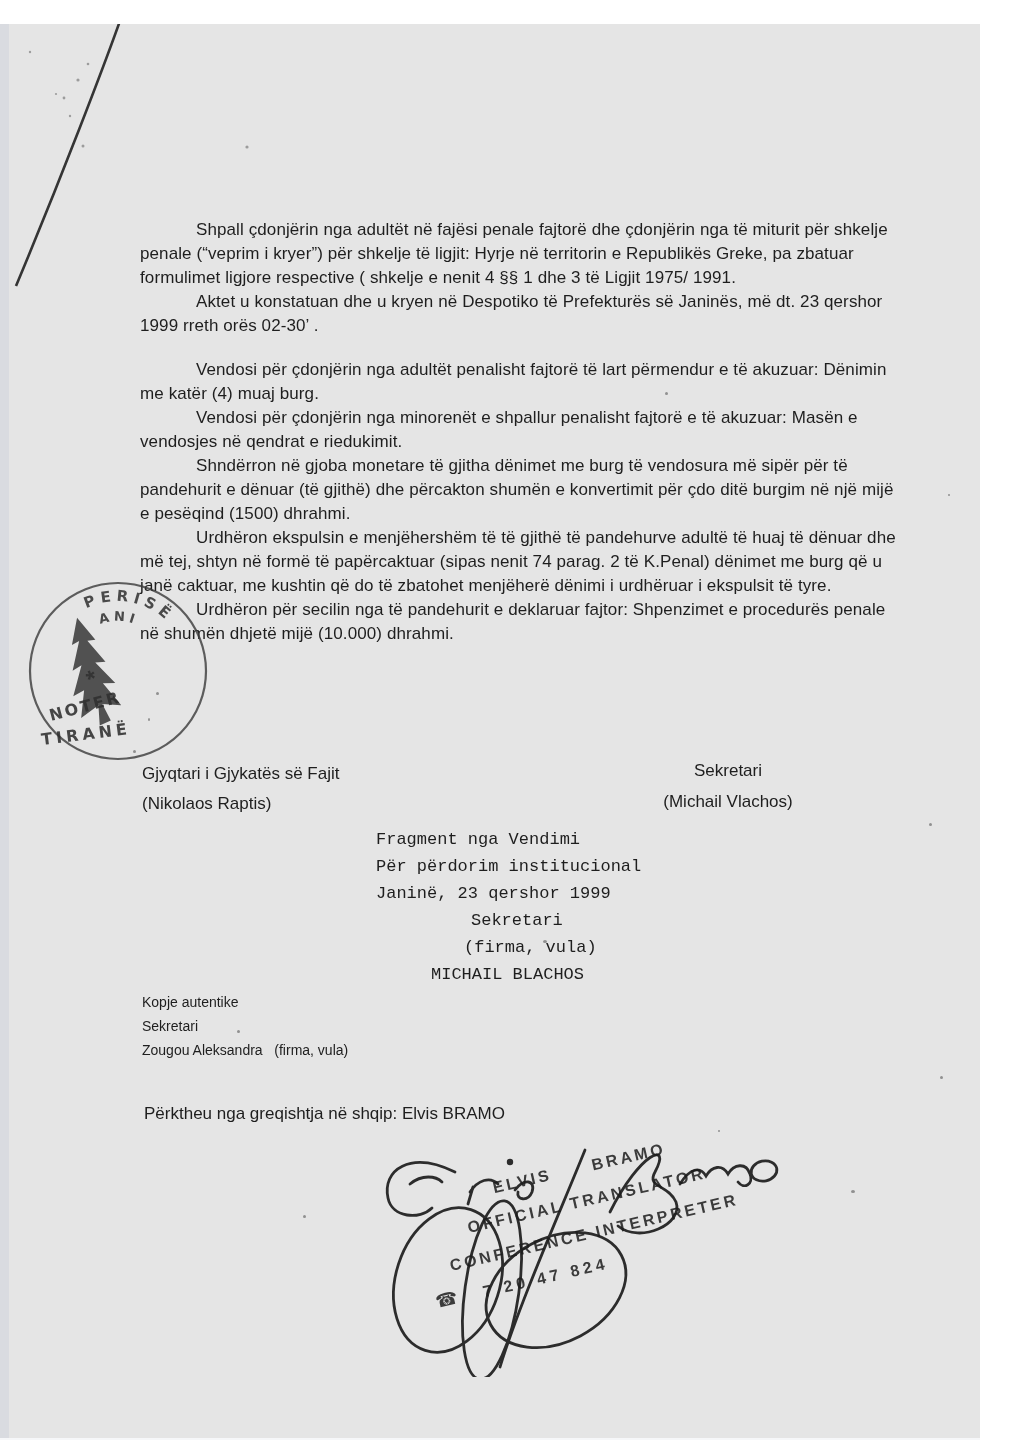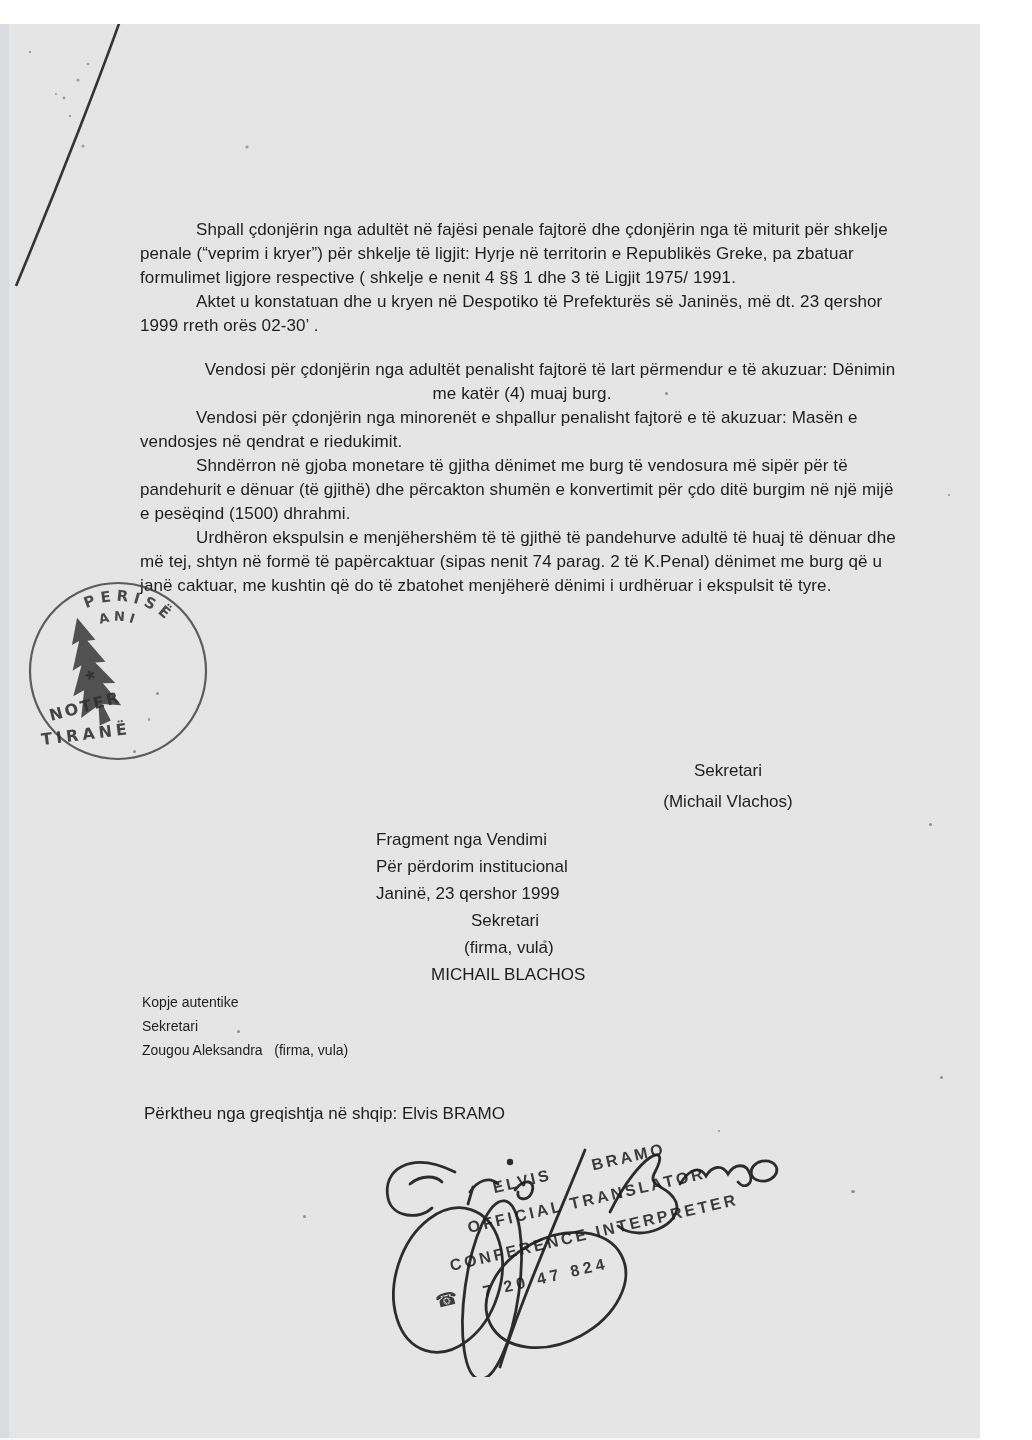--- a/index.html
+++ b/index.html
@@ -15,27 +15,27 @@
   .edge-left{position:absolute;left:0;top:0;width:9px;height:1440px;background:#d9dbe0;}
   .edge-bottom-soft{position:absolute;left:0;bottom:16px;width:1032px;height:10px;background:#f6f7f9;}
   .edge-bottom{position:absolute;left:0;bottom:0;width:1032px;height:16px;background:#e3e5eb;}
 
   .doc-body{
     position:absolute;left:140px;top:194px;width:764px;
     font-size:17px;line-height:24px;text-align:left;
     letter-spacing:0.1px;
   }
   .doc-body p{margin:0;text-indent:56px;}
-  .doc-body p.gap-sm{margin-top:20px;text-align:center;}
+  .doc-body p.gap-sm{margin-top:20px;}
   .doc-body p.gap-md{margin-top:22px;}
 
   .sig-left{position:absolute;left:142px;top:735px;font-size:17px;line-height:30px;}
   .sig-right{position:absolute;left:608px;top:731px;width:240px;text-align:center;font-size:17px;line-height:31px;}
 
-  .fragment-block{position:absolute;left:376px;top:802px;font-size:17px;line-height:27px;}
+  .fragment-block{position:absolute;left:376px;top:802px;font-size:17px;line-height:27px;font-family:Liberation Mono, monospace;}
   .fragment-block div{white-space:nowrap;}
 
   .copy-block{position:absolute;left:142px;top:966px;font-size:14px;line-height:24px;}
   .translator-line{position:absolute;left:144px;top:1080px;font-size:17px;}
 
   .tr-stamp{
     position:absolute;left:402px;top:1168px;width:356px;
     transform:rotate(-13deg);transform-origin:0 0;
     font-size:16px;font-weight:bold;color:#2d2d2d;
     text-align:center;line-height:33px;letter-spacing:3px;
@@ -74,22 +74,27 @@
     </g>
   </svg>
 
   <div class="doc-body">
     <p>Shpall çdonjërin nga adultët në fajësi penale fajtorë dhe çdonjërin nga të miturit për shkelje penale (“veprim i kryer”) për shkelje të ligjit: Hyrje në territorin e Republikës Greke, pa zbatuar formulimet ligjore respective ( shkelje e nenit 4 §§ 1 dhe 3 të Ligjit 1975/ 1991.</p>
     <p>Aktet u konstatuan dhe u kryen në Despotiko të Prefekturës së Janinës, më dt. 23 qershor 1999 rreth orës 02-30’ .</p>
     <p class="gap-sm">Vendosi për çdonjërin nga adultët penalisht fajtorë të lart përmendur e të akuzuar: Dënimin me katër (4) muaj burg.</p>
     <p>Vendosi për çdonjërin nga minorenët e shpallur penalisht fajtorë e të akuzuar: Masën e vendosjes në qendrat e riedukimit.</p>
     <p>Shndërron në gjoba monetare të gjitha dënimet me burg të vendosura më sipër për të pandehurit e dënuar (të gjithë) dhe përcakton shumën e konvertimit për çdo ditë burgim në një mijë e pesëqind (1500) dhrahmi.</p>
     <p>Urdhëron ekspulsin e menjëhershëm të të gjithë të pandehurve adultë të huaj të dënuar dhe më tej, shtyn në formë të papërcaktuar (sipas nenit 74 parag. 2 të K.Penal) dënimet me burg që u janë caktuar, me kushtin që do të zbatohet menjëherë dënimi i urdhëruar i ekspulsit të tyre.</p>
+    <p>Urdhëron për secilin nga të pandehurit e deklaruar fajtor: Shpenzimet e procedurës penale në shumën dhjetë mijë (10.000) dhrahmi.</p>
   </div>
 
+  <div class="sig-left">
+    <div>Gjyqtari i Gjykatës së Fajit</div>
+    <div>(Nikolaos Raptis)</div>
+  </div>
   <div class="sig-right">
     <div>Sekretari</div>
     <div>(Michail Vlachos)</div>
   </div>
 
   <div class="fragment-block">
     <div>Fragment nga Vendimi</div>
     <div>Për përdorim institucional</div>
     <div>Janinë, 23 qershor 1999</div>
     <div style="padding-left:95px">Sekretari</div>

